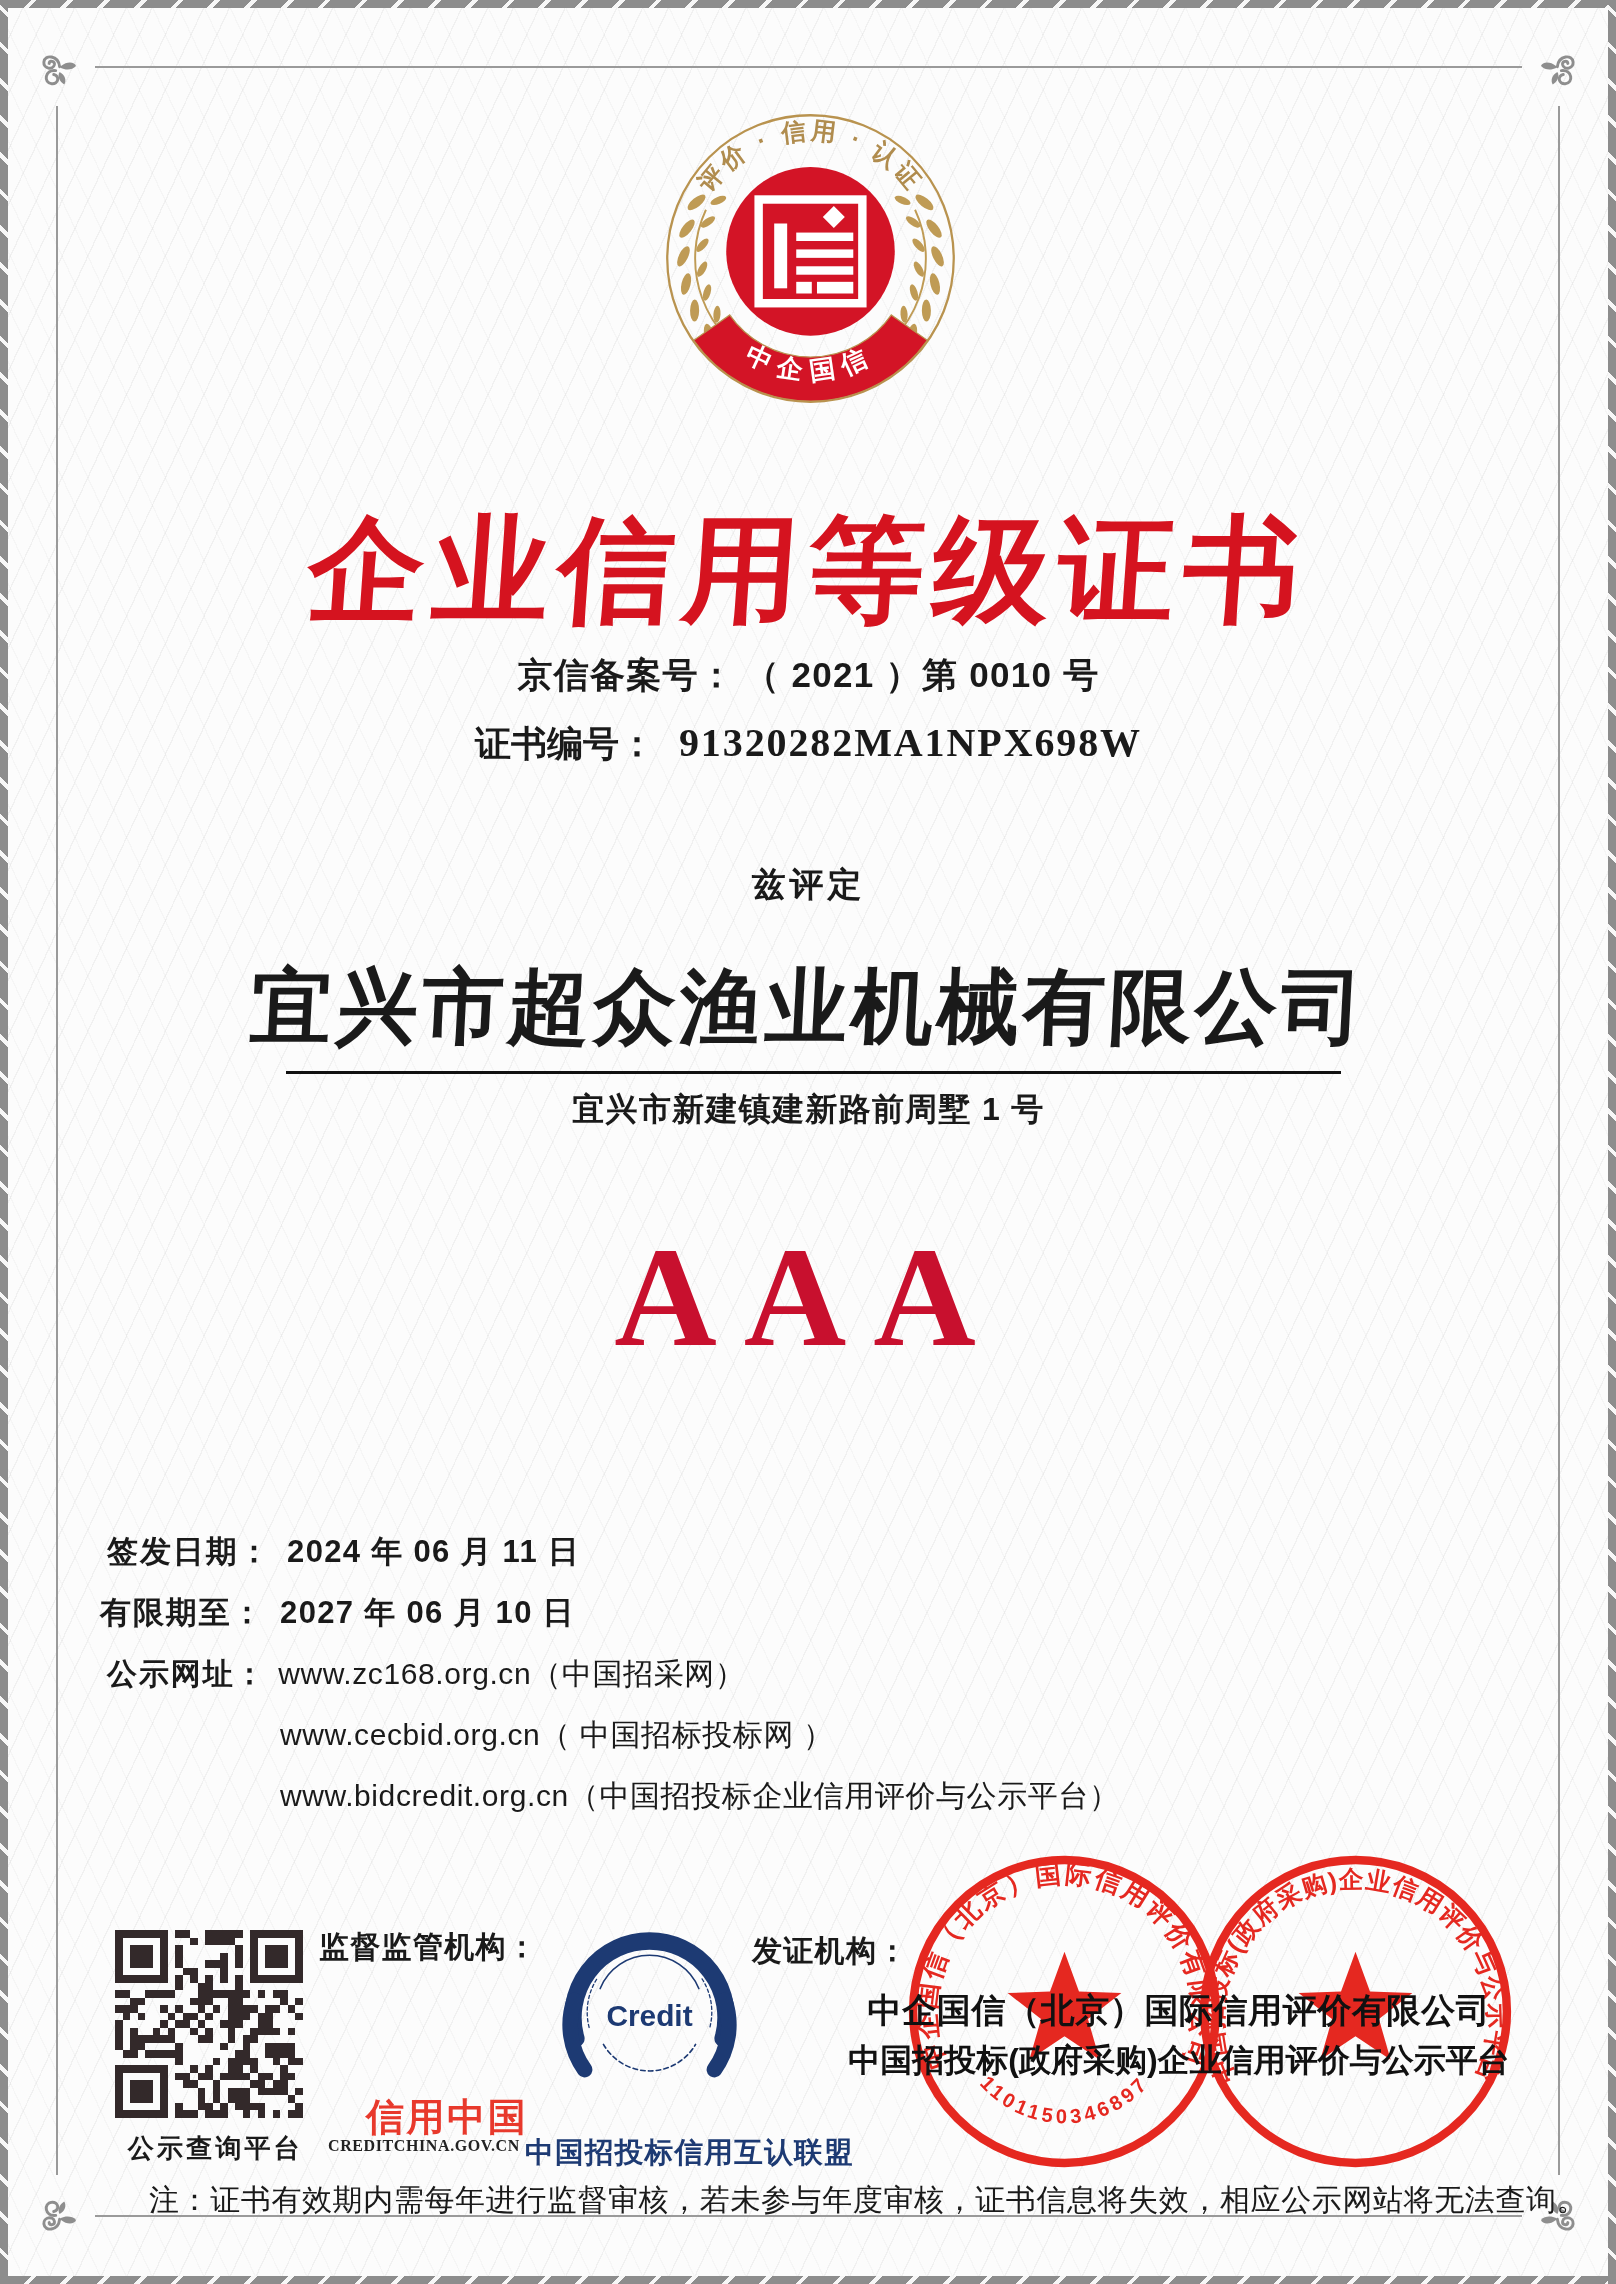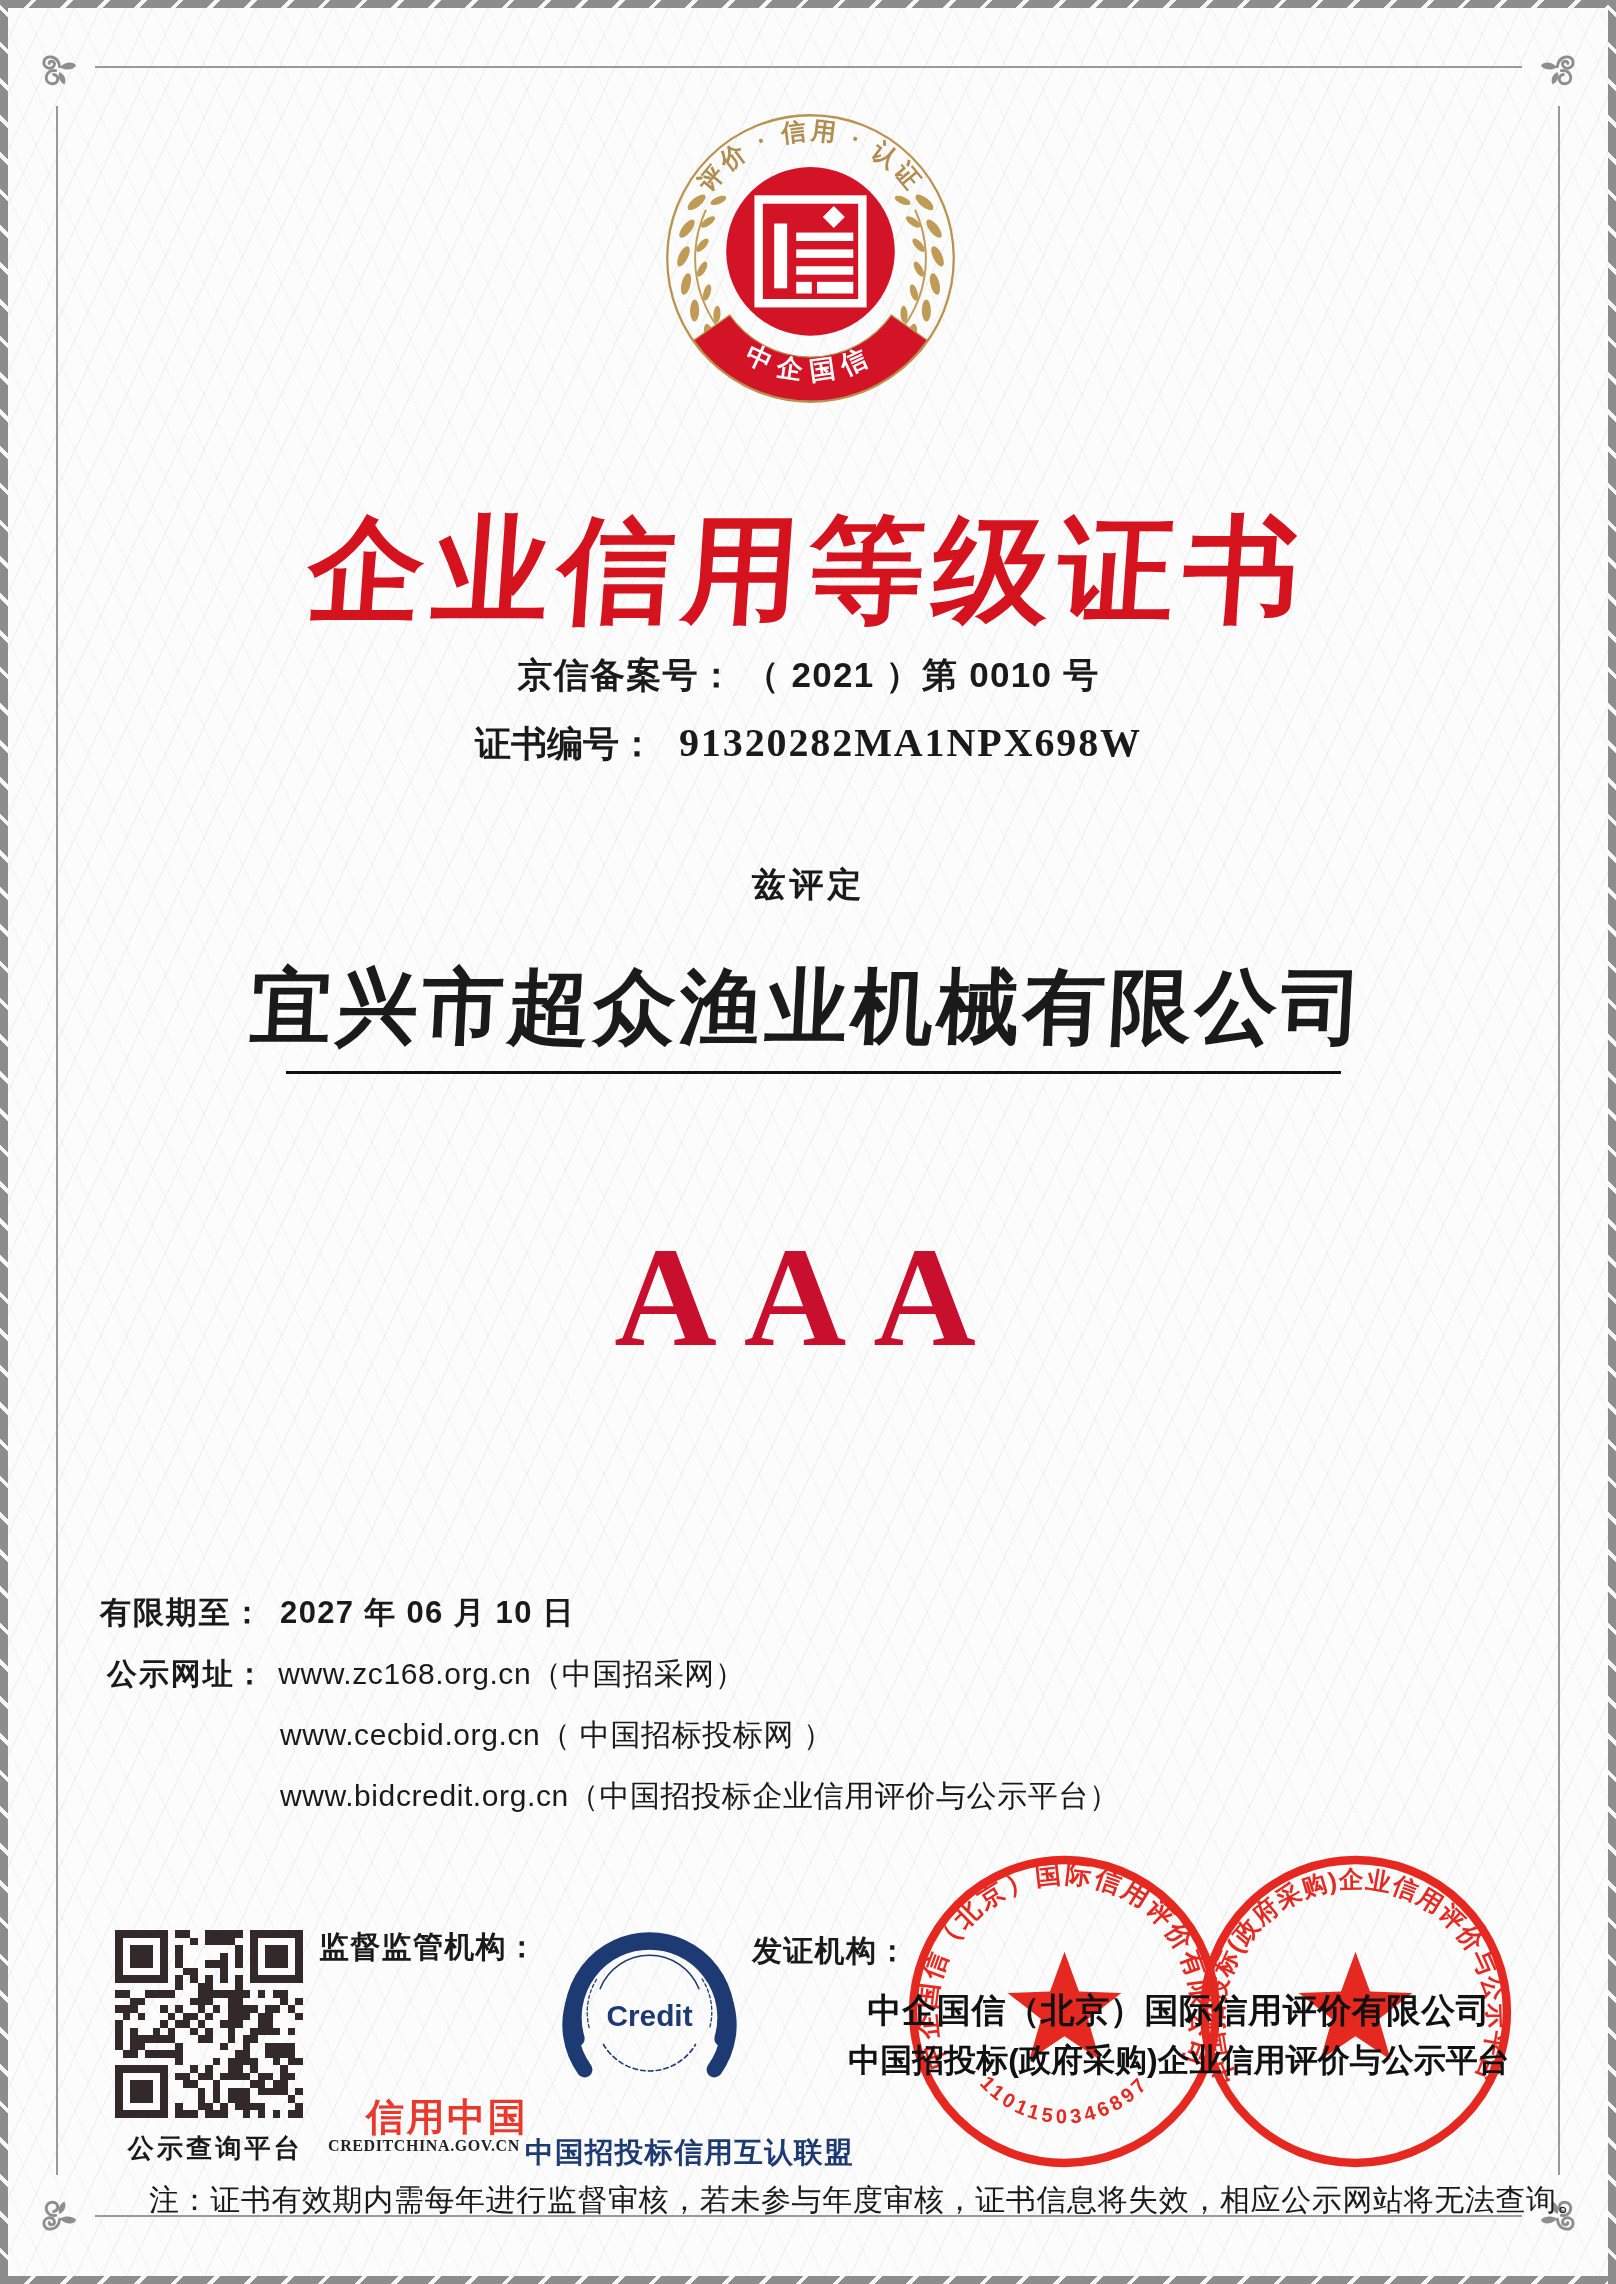--- a/index.html
+++ b/index.html
@@ -148,22 +148,26 @@
   <div class="abs row record" style="top:652px;">
     <span>京信备案号：</span><span style="margin-left:9px;margin-top:32px;">（ 2021 ）第 0010 号</span>
   </div>
   <div class="abs row certline" style="top:719px;">
     <span>证书编号：</span><span class="num">91320282MA1NPX698W</span>
   </div>
   <div class="abs row hereby" style="top:862px;">兹评定</div>
 
   <div class="abs row company" style="top:953px;">宜兴市超众渔业机械有限公司</div>
   <div class="abs" style="left:286px;top:1071px;width:1055px;height:3.2px;background:#111;"></div>
+  <div class="abs row address" style="top:1088px;">宜兴市新建镇建新路前周墅 1 号</div>
   <div class="abs row rating" style="top:1215px;">AAA</div>
 
+  <div class="abs kv" style="left:107px;top:1531px;">
+    <span class="lab">签发日期：</span><span class="val">2024 年 06 月 11 日</span>
+  </div>
   <div class="abs kv" style="left:100px;top:1592px;">
     <span class="lab">有限期至：</span><span class="val">2027 年 06 月 10 日</span>
   </div>
   <div class="abs url" style="left:107px;top:1654px;">
     <span class="lab">公示网址：</span><span>www.zc168.org.cn（中国招采网）</span>
   </div>
   <div class="abs url" style="left:280px;top:1715px;">
     <span>www.cecbid.org.cn（ 中国招标投标网 ）</span>
   </div>
   <div class="abs url" style="left:280px;top:1776px;">

